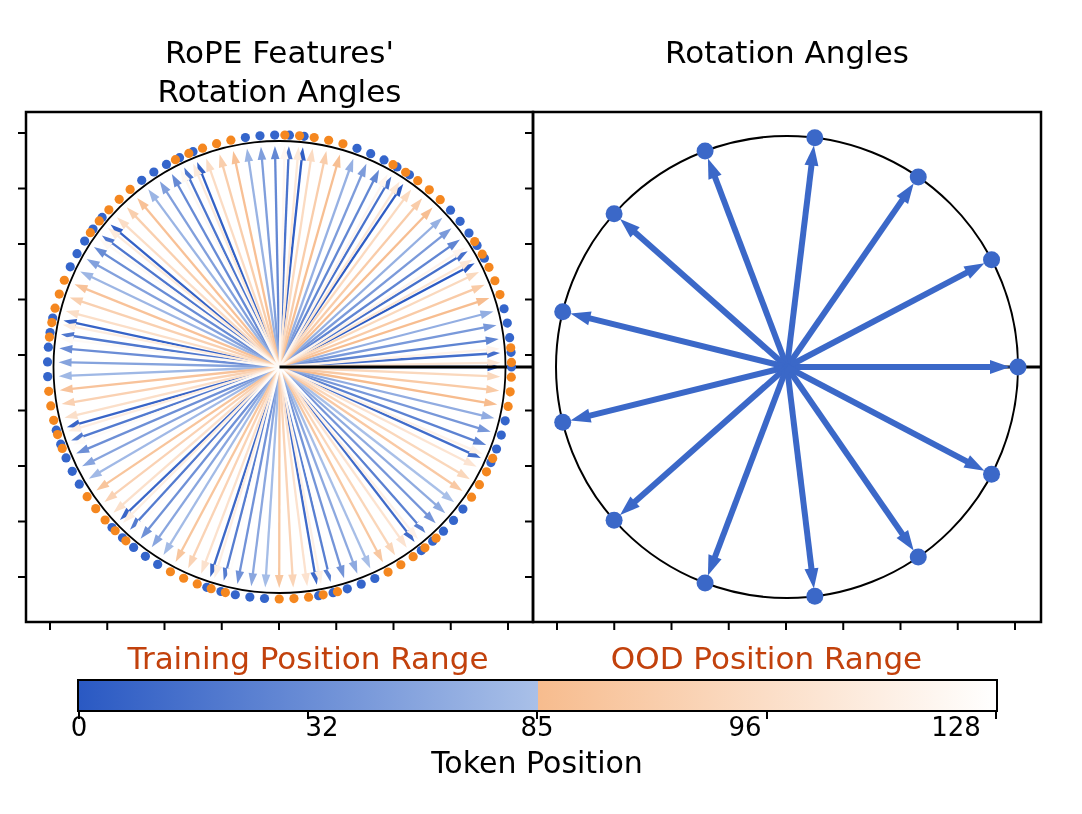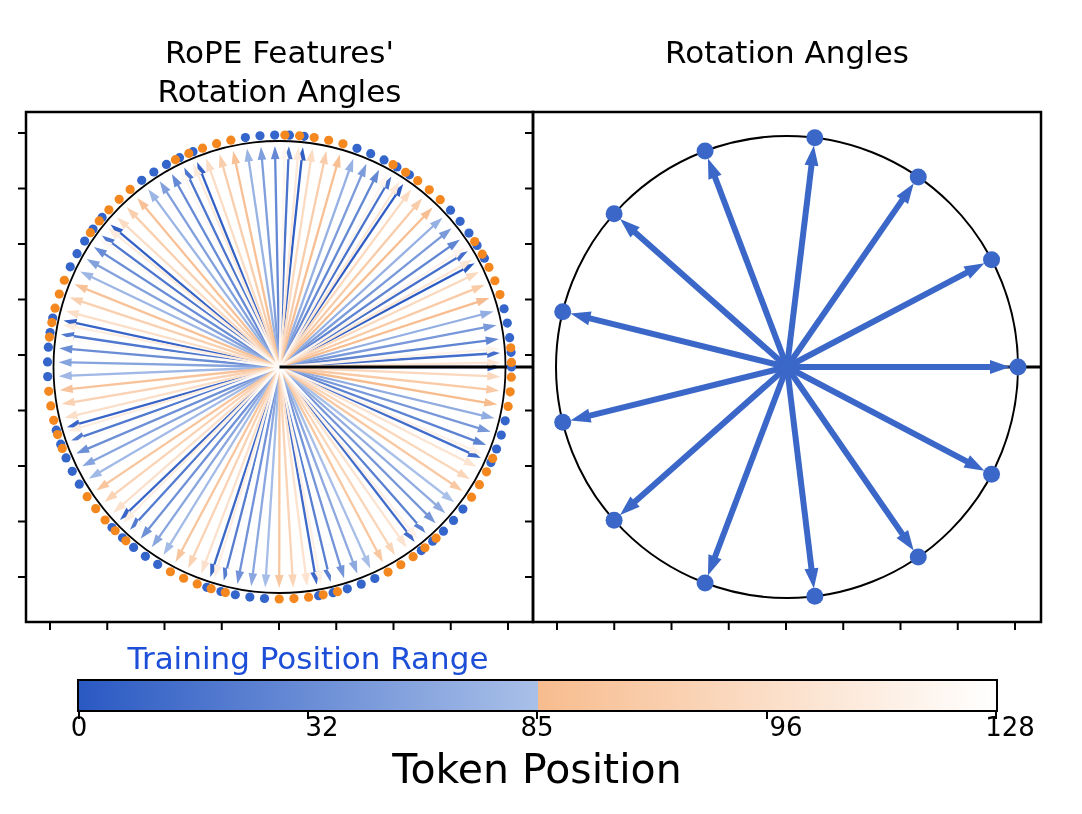--- a/index.html
+++ b/index.html
@@ -10,21 +10,21 @@
   }
   .fig svg{position:absolute;left:0;top:0;}
   .plot-title{
     position:absolute;top:33px;text-align:center;
     font-size:31px;line-height:39px;color:#000;
   }
   .plot-title .tline{display:block;}
   #left-title{left:26px;width:507px;}
   #right-title{left:533px;width:508px;}
   .range-label{
-    position:absolute;top:640px;text-align:center;font-size:31px;color:#1d4ed8;
+    position:absolute;top:640px;text-align:center;font-size:31px;color:#c2410c;
   }
   #train-range-label{left:79px;width:458px;}
   #ood-range-label{left:537px;width:459px;}
   .colorbar{
     position:absolute;left:77px;top:679px;width:917px;height:29px;
     border:2px solid #000;
   }
   .cb-tick{
     position:absolute;top:712px;width:2px;height:7px;background:#000;
   }
@@ -33,25 +33,25 @@
   .cb-tick.t2{left:536px;}
   .cb-tick.t3{left:766px;}
   .cb-tick.t4{left:995px;}
   .cb-tick-label{
     position:absolute;top:712px;width:100px;text-align:center;
     font-size:26px;color:#000;
   }
   .cb-tick-label.l0{left:29px;}
   .cb-tick-label.l1{left:272px;}
   .cb-tick-label.l2{left:487px;}
-  .cb-tick-label.l3{left:736px;}
-  .cb-tick-label.l4{left:960px;}
+  .cb-tick-label.l3{left:695px;}
+  .cb-tick-label.l4{left:906px;}
   .cb-axis-label{
     position:absolute;left:287px;top:745px;width:500px;text-align:center;
-    font-size:41px;color:#000;
+    font-size:30px;color:#000;
   }
 </style>
 </head>
 <body>
 
 <div class="fig">
 
   <svg id="plot-svg" width="1082" height="814" viewBox="0 0 1082 814">
       <g>
         <line x1="279.5" y1="367" x2="488.5" y2="367" stroke="rgb(42,89,195)" stroke-width="2.3"></line>
@@ -529,20 +529,21 @@
   <div class="plot-title" id="left-title">
     <span class="tline">RoPE Features'</span>
     <span class="tline">Rotation Angles</span>
   </div>
 
   <div class="plot-title" id="right-title">
     <span class="tline">Rotation Angles</span>
   </div>
 
   <div class="range-label" id="train-range-label">Training Position Range</div>
+  <div class="range-label" id="ood-range-label">OOD Position Range</div>
 
   <div class="colorbar" id="cb-bar" style="background: linear-gradient(90deg, rgb(42, 89, 195) 0%, rgb(169, 192, 232) 50%, rgb(247, 188, 142) 50%, rgb(255, 255, 255) 100%);"></div>
 
   <div class="cb-tick t0"></div>
   <div class="cb-tick t1"></div>
   <div class="cb-tick t2"></div>
   <div class="cb-tick t3"></div>
   <div class="cb-tick t4"></div>
 
   <div class="cb-tick-label l0">0</div>

